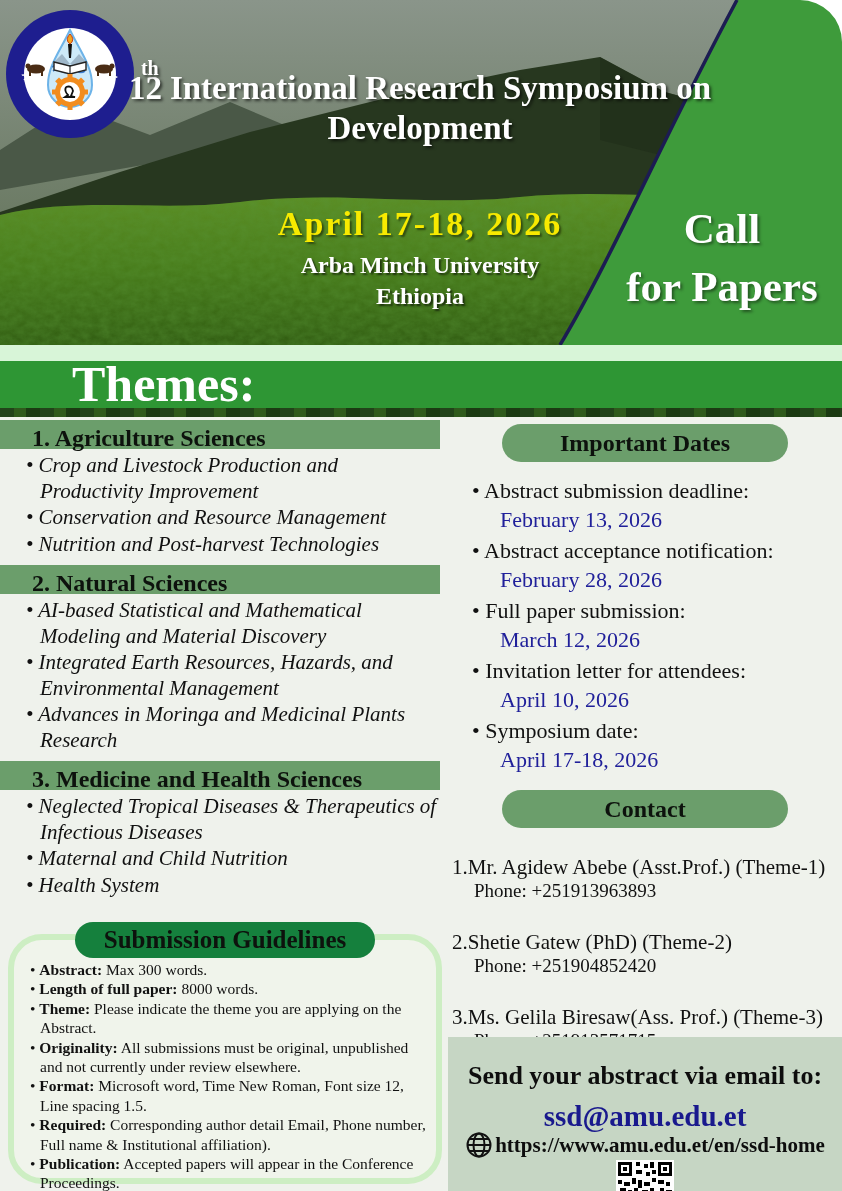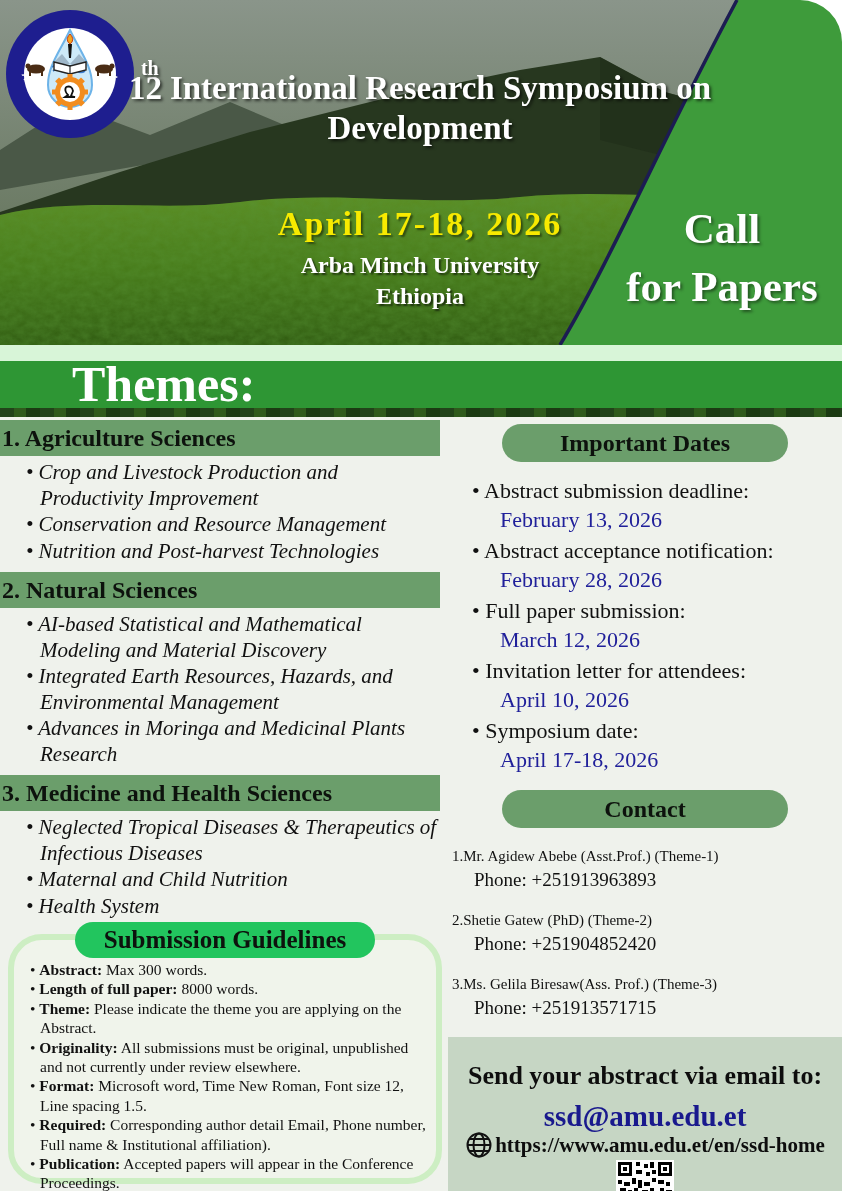--- a/index.html
+++ b/index.html
@@ -43,40 +43,40 @@
     display:inline-block;margin-left:72px;font-size:50px;font-weight:bold;
     color:#ffffff;line-height:46px;
   }
   .strip-dark{
     position:absolute;left:0;top:408px;width:842px;height:9px;
     background:repeating-linear-gradient(90deg,#22431a 0 14px,#2f5a1c 14px 26px,#1b3a12 26px 40px);
   }
   
   .left-col{position:absolute;left:0;top:420px;width:446px;}
   .sec-bar{
-    background:#6b9e6b;width:440px;height:36px;line-height:36px;
-    font-size:24px;font-weight:bold;color:#0d120d;padding-left:2px;
+    background:#6b9e6b;width:440px;height:29px;line-height:36px;
+    font-size:24px;font-weight:bold;color:#0d120d;padding-left:32px;
     box-sizing:border-box;margin-bottom:4px;
   }
   .theme-list{margin:2px 0 8px 0;}
   .bullet{
     font-size:21px;line-height:25.5px;padding-left:40px;text-indent:-14px;
     margin:1px 0;
     font-style:italic;
   }
   .bullet::before{content:"• ";}
   
   .sub-box{
     position:absolute;left:8px;top:934px;width:434px;height:250px;
     background:#f0f4eb;border:6px solid #cdeec3;border-radius:34px;
     box-sizing:border-box;padding:2px 8px 2px 8px;
   }
   .sub-pill{
     display:block;margin:-20px auto 2px auto;width:300px;height:36px;line-height:36px;
-    background:#22c55e;border-radius:20px;text-align:center;
+    background:#15803d;border-radius:20px;text-align:center;
     font-size:25px;font-weight:bold;color:#0d120d;
   }
   .sub-bullet{
     font-size:15.5px;line-height:19.4px;padding-left:18px;text-indent:-10px;
   }
   .sub-bullet::before{content:"• ";}
   .sub-bullet b{font-weight:bold;}
   
   .right-col{position:absolute;left:448px;top:420px;width:394px;}
   .pill{
@@ -84,21 +84,21 @@
     background:#6b9e6b;border-radius:21px;text-align:center;
     font-size:24px;font-weight:bold;color:#0d120d;
   }
   .dates-list{margin:14px 0 0 24px;}
   .date-item{margin-bottom:2px;}
   .date-label{font-size:22px;line-height:29px;}
   .date-label::before{content:"• ";}
   .date-value{font-size:22px;line-height:29px;color:#20209a;padding-left:28px;}
   .contact-pill{margin-top:16px;}
   .contact-list{margin:12px 0 0 4px;}
-  .contact-name{font-size:15px;line-height:24px;margin-top:16px;}
+  .contact-name{font-size:21px;line-height:24px;margin-top:27px;}
   .contact-phone{font-size:19px;line-height:24px;padding-left:22px;}
   
   .footer-box{
     position:absolute;left:448px;top:1037px;width:394px;height:154px;
     background:#c6d6c4;text-align:center;
   }
   .send-line{font-size:26px;font-weight:bold;margin-top:24px;color:#0d0d0d;}
   .email-line{font-size:29px;font-weight:bold;color:#19198d;margin-top:9px;}
   .web-line{
     display:flex;align-items:center;justify-content:center;gap:2px;

